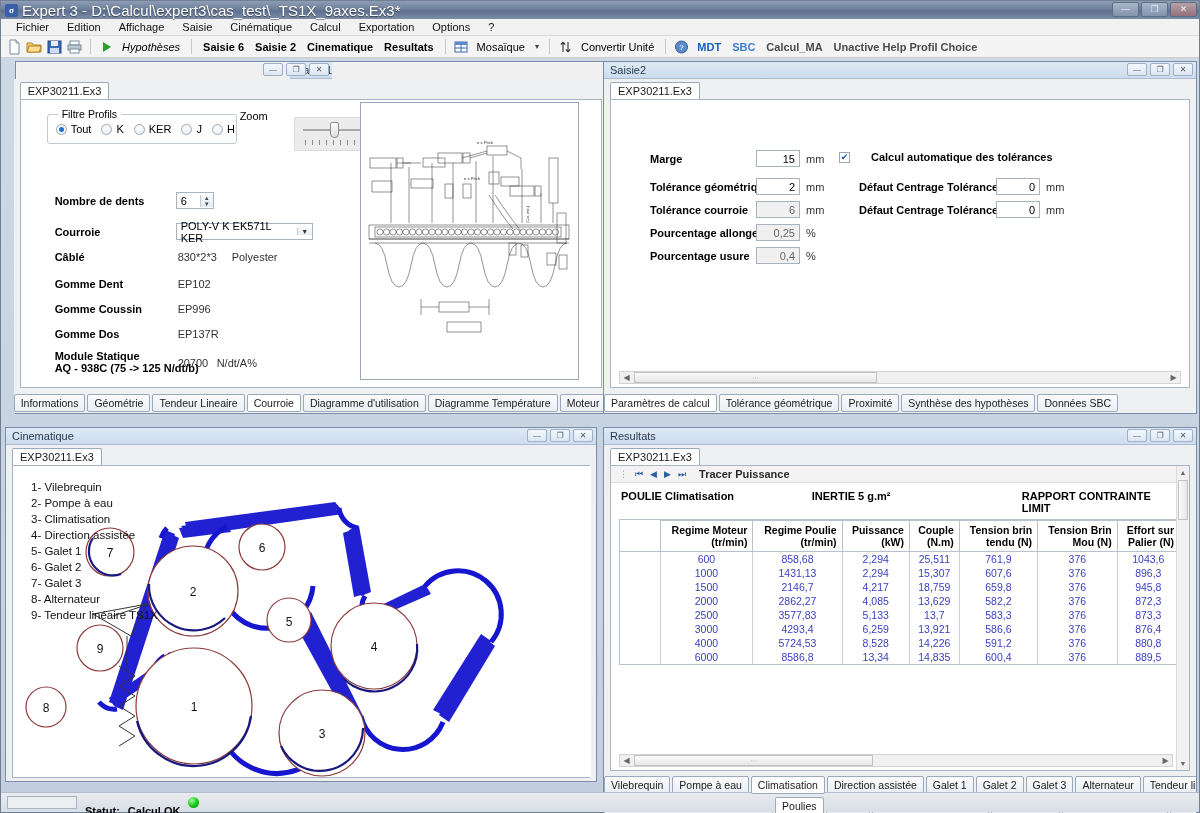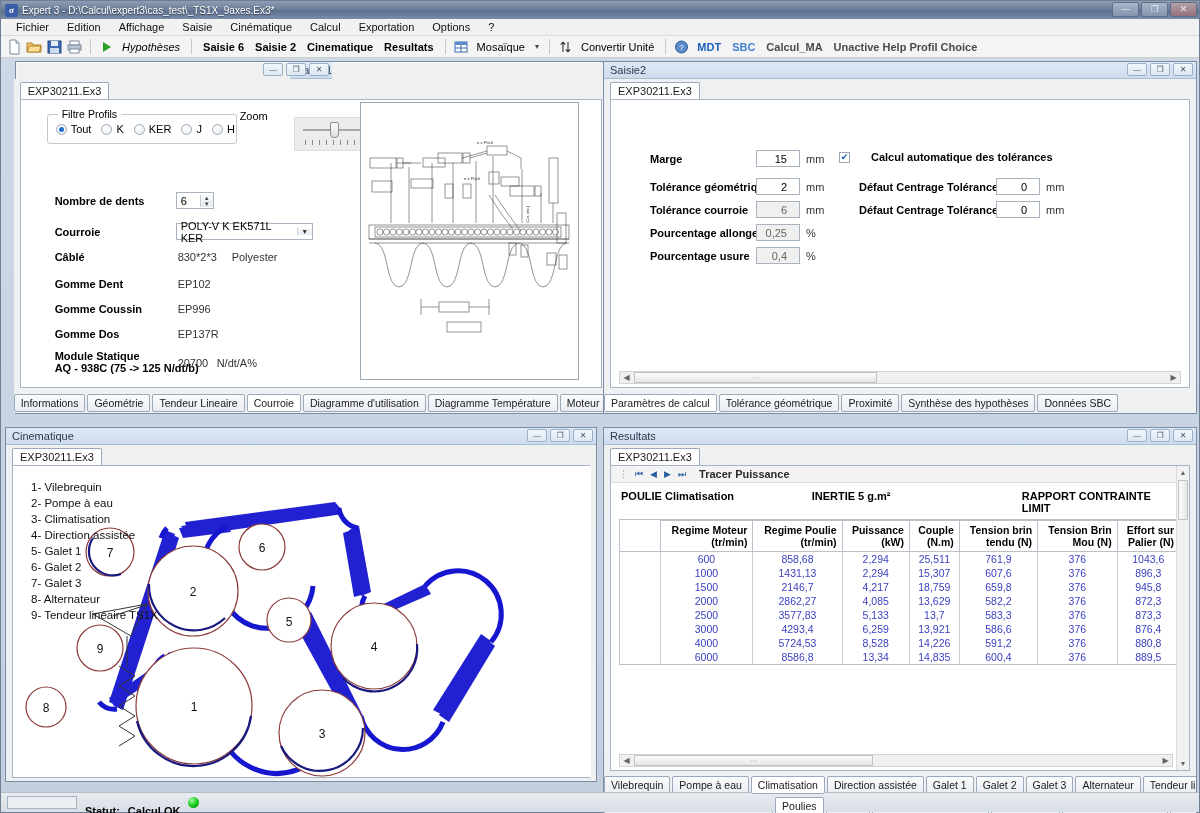--- a/index.html
+++ b/index.html
@@ -25,21 +25,21 @@
     color:#fff;
     font-size:11px;
     position:relative;
   }
   .titlebar .tb-icon {
     width:13px;height:13px;margin:0 4px 0 2px;
     background:#3a5fa8;border-radius:2px;
     color:#fff;font-size:9px;line-height:13px;text-align:center;font-weight:bold;
     font-family:"Liberation Serif", serif;
   }
-  .titlebar .tb-title{ text-shadow:0 1px 1px rgba(0,0,0,.5); font-size:10px;}
+  .titlebar .tb-title{ text-shadow:0 1px 1px rgba(0,0,0,.5); font-size:15px;}
   .tb-buttons{ position:absolute; right:2px; top:1px; display:flex; gap:2px;}
   .tb-btn{
     width:27px;height:15px;
     border:1px solid #5c6d86;
     background:linear-gradient(180deg,#a9b6c9 0%,#8394ae 100%);
     color:#e8edf5; font-size:9px; line-height:13px; text-align:center;
     border-radius:2px;
   }
   .tb-btn.close{ background:linear-gradient(180deg,#b6a0a8 0%,#94707c 100%); }
 
@@ -133,21 +133,21 @@
     display:inline-block; position:relative;
   }
   .rdot.on::after{
     content:""; position:absolute; left:2.5px; top:2.5px; width:5px;height:5px;border-radius:50%;
     background:#1f6fd0;
   }
   .lbl{ font-weight:bold; font-size:11px;margin-left:15px; }
   .val{ font-size:11px; color:#333;}
   .tinput{
     border:1px solid #a9b3bf; background:#fff; height:17px;
-    font-size:11px; padding:1px 12px; display:flex; align-items:center;
+    font-size:11px; padding:1px 4px; display:flex; align-items:center;
   }
   .tinput.ro{ background:#f0f0f0; color:#666;}
   .tinput.right{ justify-content:flex-end;}
   .spin{
     width:13px; border-left:1px solid #c3cad2;
     display:flex; flex-direction:column; align-items:center; justify-content:center;
     background:linear-gradient(180deg,#f8f9fb,#e7ebf0); font-size:6px; line-height:6px; color:#445;
   }
   .combo-arrow{
     width:15px; border-left:1px solid #c3cad2;

